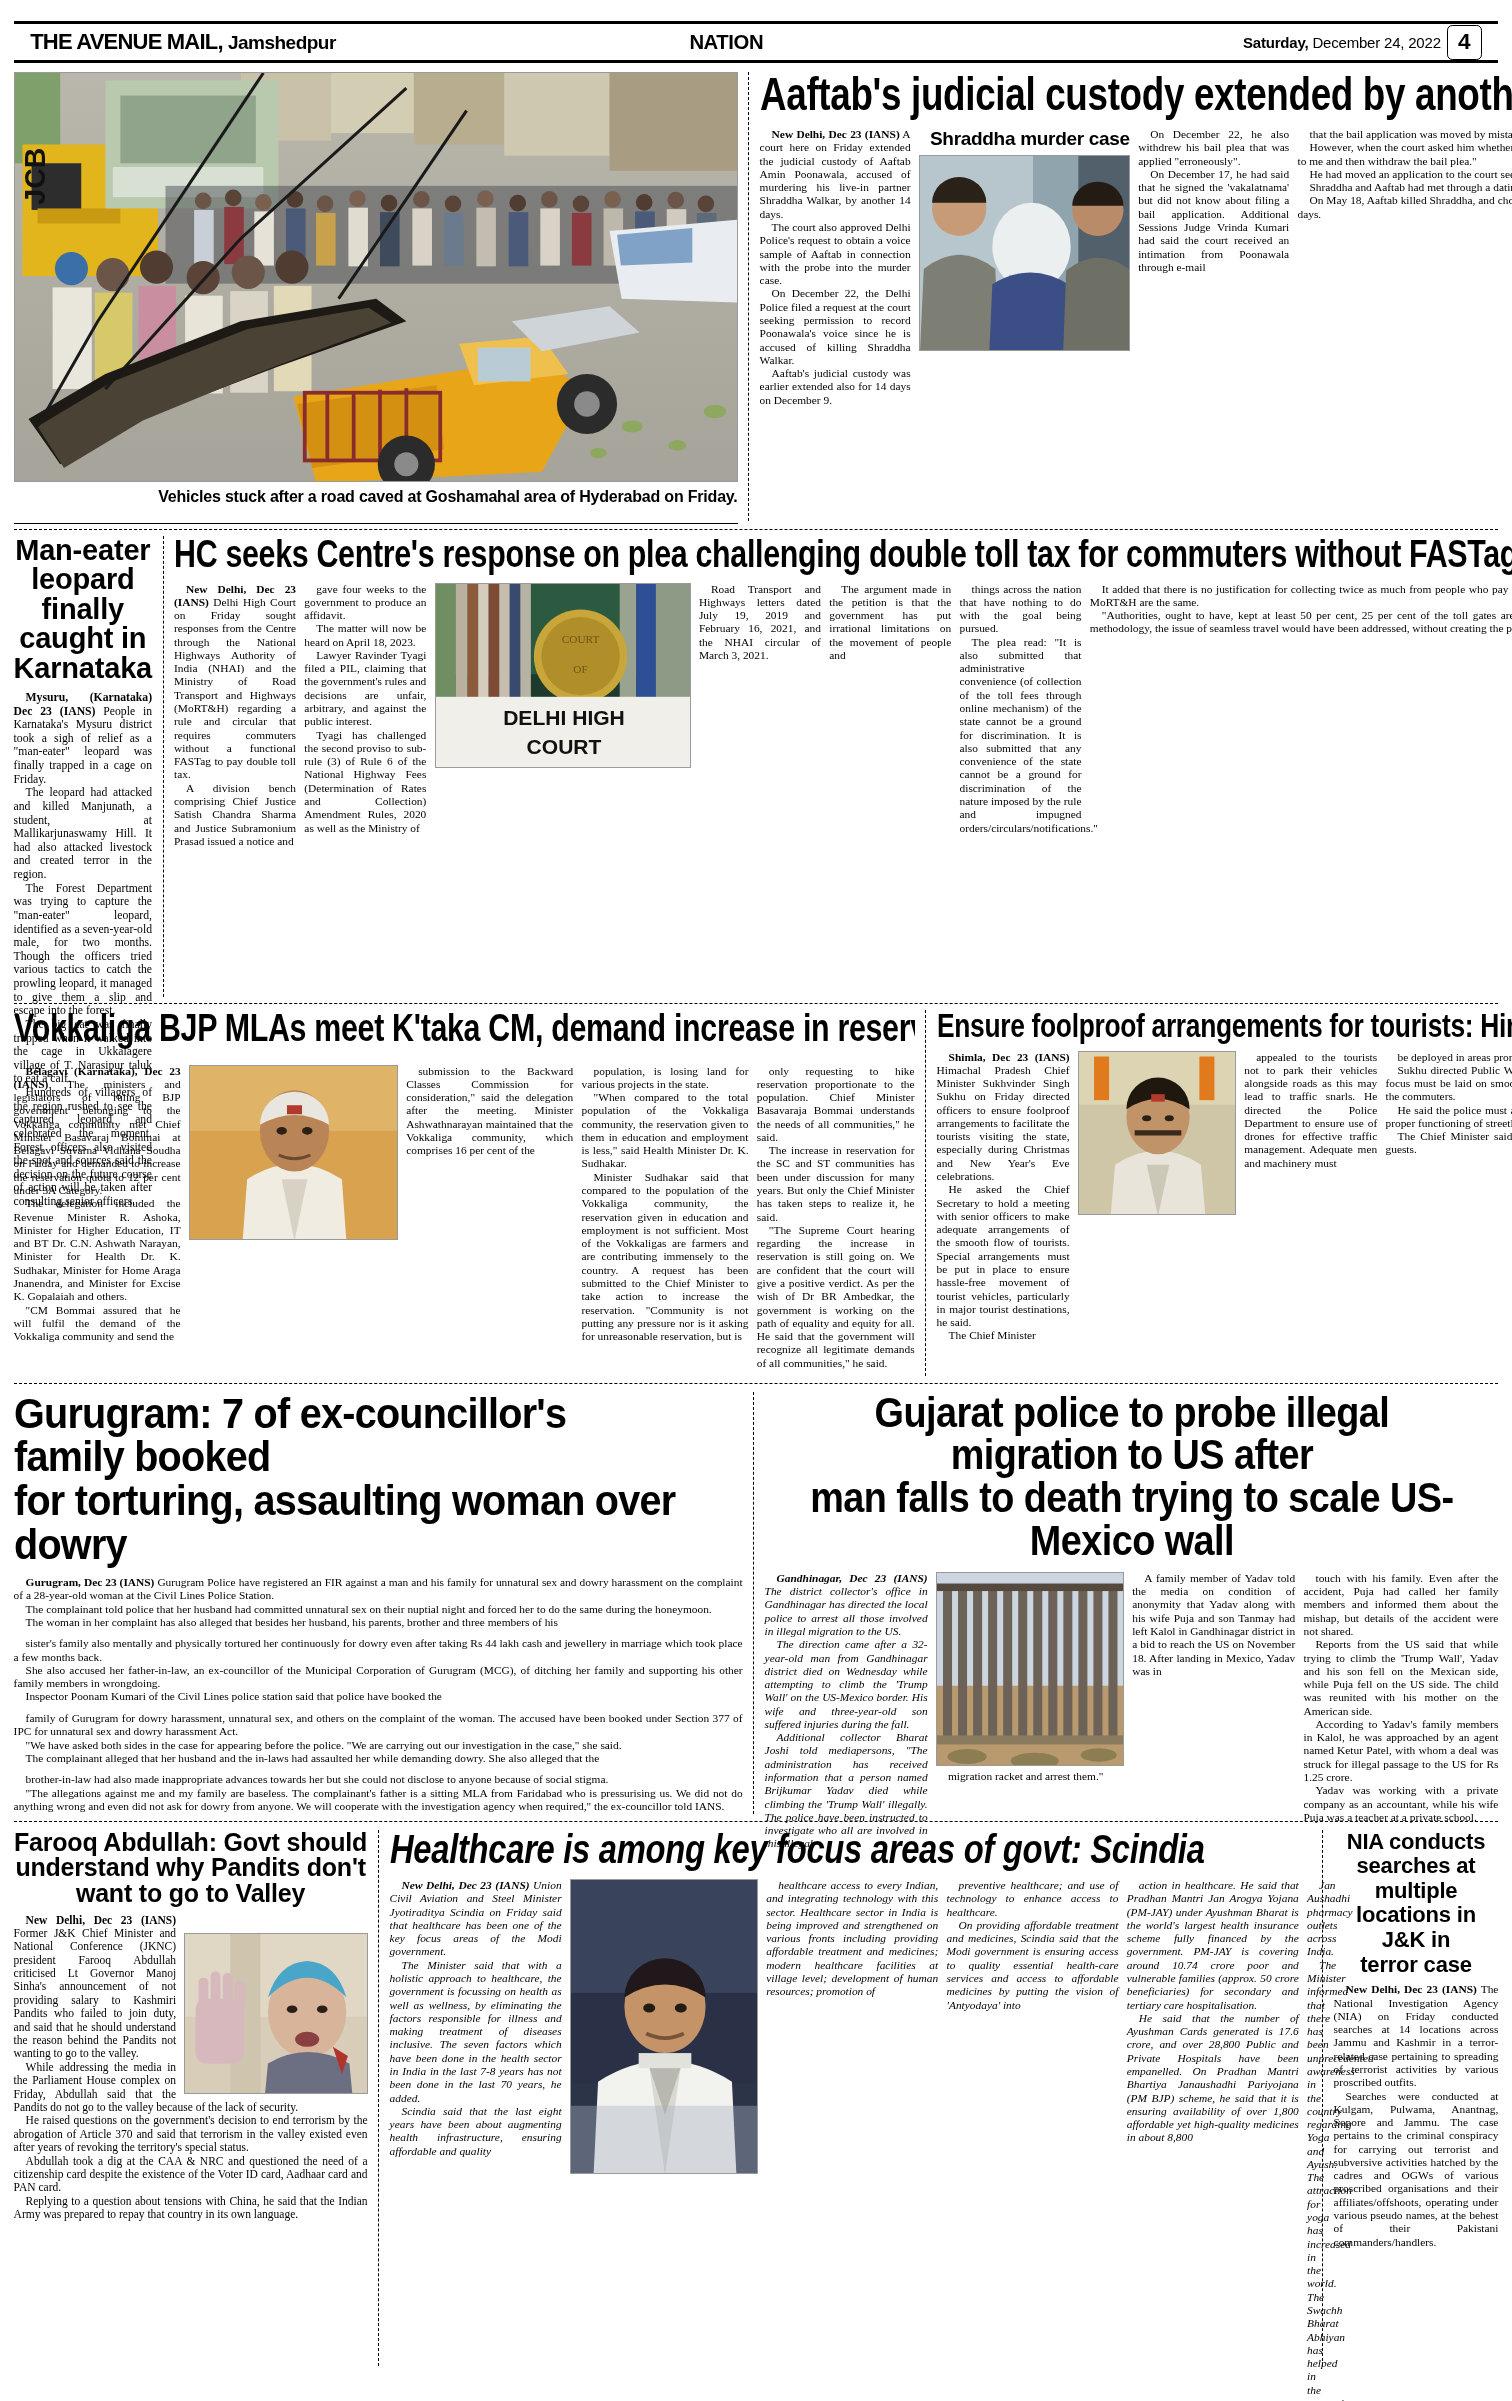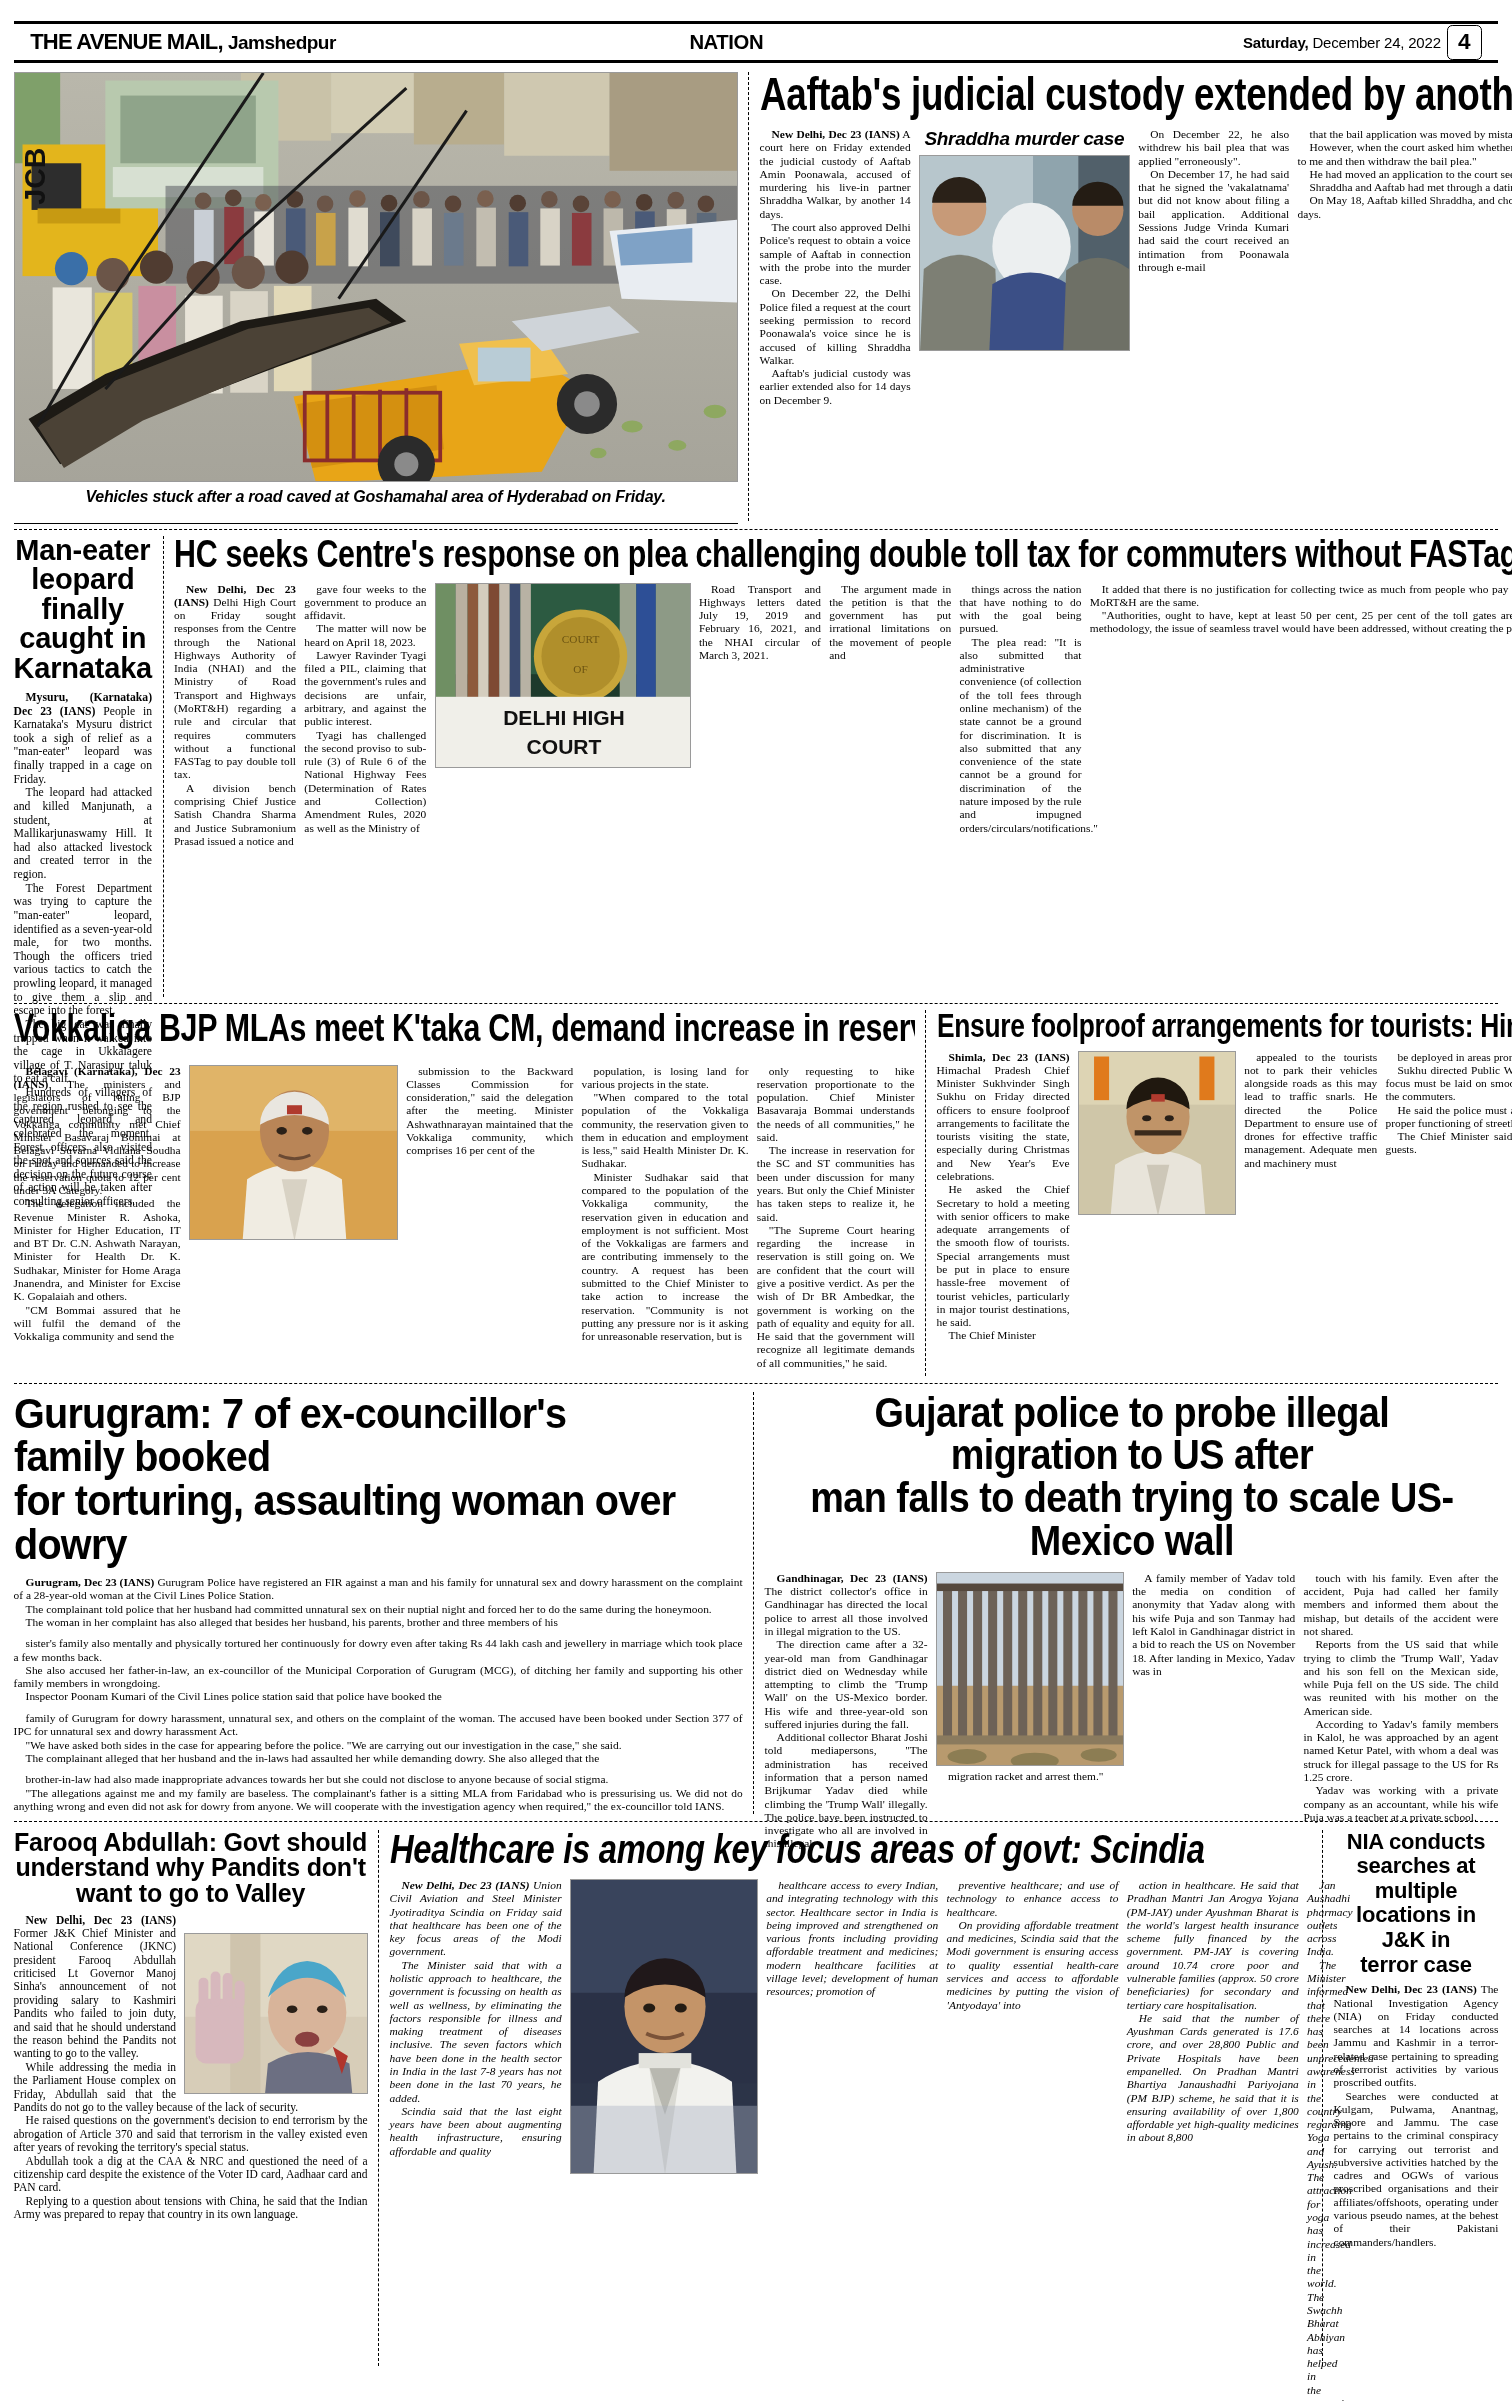--- a/index.html
+++ b/index.html
@@ -46,21 +46,21 @@
              line-height:1.02; letter-spacing:-0.2px; text-align:center; }
 
   .body-col { font-size:11.4px; line-height:1.165; text-align:justify; hyphens:auto;
               font-family:"Liberation Serif", serif; }
   .body-col p { margin:0; text-indent:12px; }
   .body-col p.lead { text-indent:12px; }
   .cols { display:flex; gap:8.3px; }
   .cols > div { flex:1 1 0; min-width:0; }
 
   .photo { background:#b9b9b9; border:0.8px solid #9a9a9a; position:relative; overflow:hidden; }
-  .caption { font-family:"Liberation Sans", sans-serif; font-weight:bold; text-align:center;font-style:italic; }
+  .caption { font-family:"Liberation Sans", sans-serif; font-weight:bold; text-align:right; }
 </style>
 </head>
 <body>
 
 <div class="page">
 
   <div class="masthead">
     <div class="mast-left">
       <span class="paper">THE AVENUE MAIL,</span>
       <span class="city">Jamshedpur</span>
@@ -468,21 +468,21 @@
     </div>
 
     <div class="vr-dash" style="height:422px;"></div>
 
     <div style="flex:1;position:relative;">
       <div class="hl-wrap" style="font-size:42px;line-height:1.02;letter-spacing:-0.6px;">
         <div style="transform:scaleX(0.90);">Gujarat police to probe illegal migration to US after</div>
         <div style="transform:scaleX(0.90);">man falls to death trying to scale US-Mexico wall</div>
       </div>
       <div class="cols" style="margin-top:9px;">
-        <div class="body-col" style="flex:0 0 163px;">
+        <div class="body-col" style="flex:0 0 163px;font-style:italic;">
           <p class="lead"><b>Gandhinagar, Dec 23 (IANS)</b> The district collector's office in Gandhinagar has directed the local police to arrest all those involved in illegal migration to the US.</p>
           <p>The direction came after a 32-year-old man from Gandhinagar district died on Wednesday while attempting to climb the 'Trump Wall' on the US-Mexico border. His wife and three-year-old son suffered injuries during the fall.</p>
           <p>Additional collector Bharat Joshi told mediapersons, "The administration has received information that a person named Brijkumar Yadav died while climbing the 'Trump Wall' illegally. The police have been instructed to investigate who all are involved in this illegal</p>
         </div>
         <div style="flex:0 0 188px;">
           <div class="photo" style="height:194px;">
             <svg viewBox="0 0 250 258" width="188" height="194" preserveAspectRatio="none">
               <rect width="250" height="258" fill="#b8c6d4"></rect>
               <rect x="0" y="0" width="250" height="150" fill="#cbd6e0"></rect>
               <rect x="0" y="150" width="250" height="108" fill="#b89a6e"></rect>

